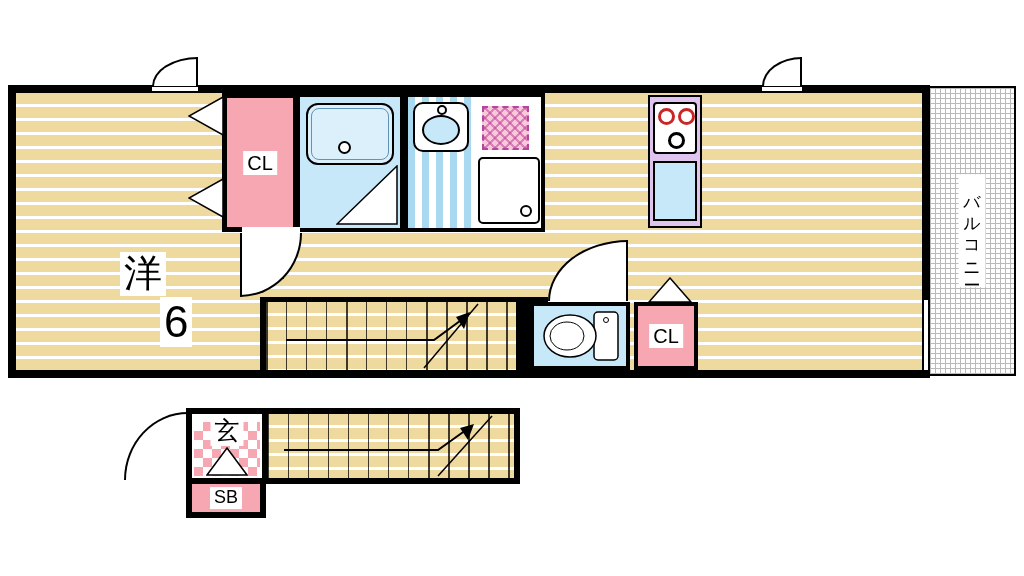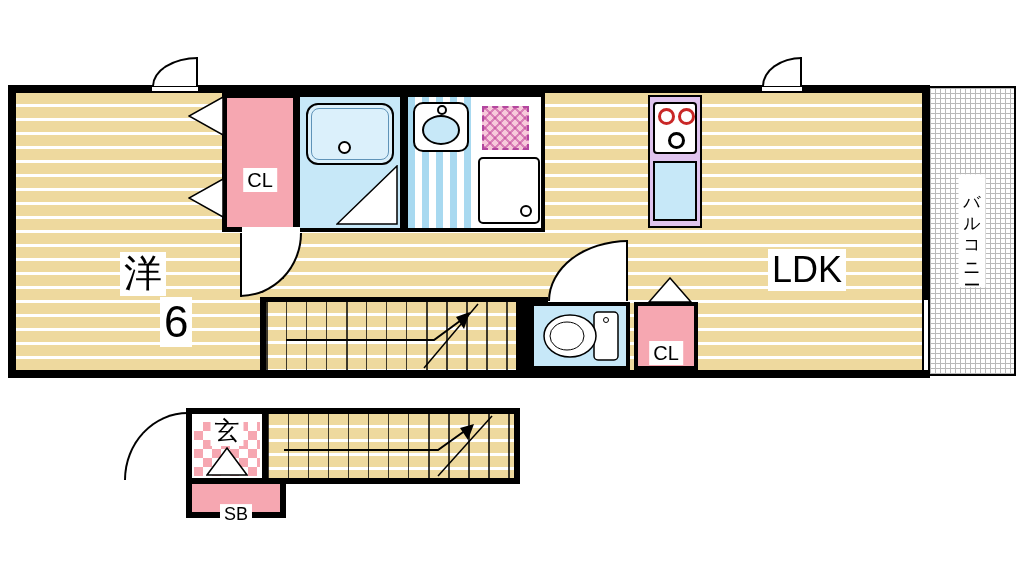--- a/index.html
+++ b/index.html
@@ -31,21 +31,21 @@
   #arc1 { left:152px; top:57px; width:46px; height:29px; }
   #arc2 { left:762px; top:57px; width:40px; height:29px; }
   #win3 { left:922px; top:300px; width:8px; height:70px; background:#fff;
           border-left:2px solid var(--wall); border-right:2px solid var(--wall); }
 
   
   #cl-upper { left:222px; top:93px; width:76px; height:139px; background:var(--pink); border:5px solid var(--wall); }
   #cl-lower { left:634px; top:302px; width:64px; height:68px; background:var(--pink); border:4px solid var(--wall); }
 
   .chip { background:#fff; padding:1px 4px; line-height:1.1; white-space:nowrap; }
-  .center-chip { left:50%; top:50%; transform:translate(-50%,-50%);margin-top:17px; }
+  .center-chip { left:50%; top:50%; transform:translate(-50%,-50%); }
   #cl-upper-label, #cl-lower-label { font-size:20px; }
 
   
   #bath { left:296px; top:93px; width:108px; height:139px; background:var(--blue); border:4px solid var(--wall); }
   #tub { left:6px; top:6px; width:88px; height:62px; background:var(--tub);
          border:2px solid var(--wall); border-radius:12px; }
   #tub:after { content:""; position:absolute; inset:3px; border:1px solid var(--rim); border-radius:8px; }
   #tub-drain { left:38px; top:44px; width:13px; height:13px; background:#fff;
                border:2px solid var(--wall); border-radius:50%; }
 
@@ -109,21 +109,21 @@
   #label-ldk { left:768px; top:249px; font-size:36px; }
   #label-ten { left:856px; top:297px; font-size:44px; }
 
   
   #entrance { left:186px; top:408px; width:82px; height:76px; background:#fff; border:6px solid var(--wall); }
   #checker { left:2px; top:8px; width:66px; height:54px; background-color:#fff;
              background-image:conic-gradient(var(--pink) 25%, #fff 0 50%, var(--pink) 0 75%, #fff 0);
              background-size:18px 18px; }
   #entrance-label { left:50%; top:2px; transform:translateX(-50%); font-size:25px; }
   #entrance-step { left:14px; top:33px; }
-  #sb { left:186px; top:478px; width:100px; height:40px; background:var(--pink); border:6px solid var(--wall); }
+  #sb { left:186px; top:478px; width:80px; height:40px; background:var(--pink); border:6px solid var(--wall); }
   #sb-label { font-size:18px; }
   #stairs-low { left:262px; top:408px; width:258px; height:76px; border:6px solid var(--wall); }
   #door-entrance { left:124px; top:412px; width:64px; height:68px; background:#fff;
                    border-top:2px solid var(--wall); border-left:2px solid var(--wall);
                    border-right:2px solid var(--wall); border-radius:100% 0 0 0; }
 
   
   #fold1 { left:188px; top:96px; }
   #fold2 { left:188px; top:178px; }
   #fold3 { left:648px; top:277px; }
@@ -211,21 +211,20 @@
 
   <div id="cl-lower">
     <div class="chip center-chip" id="cl-lower-label">CL</div>
   </div>
   <svg id="fold3" width="44" height="26" viewBox="0 0 44 26">
     <polygon points="22,1 43,25 1,25" fill="#fff" stroke="#000" stroke-width="1.5"></polygon>
   </svg>
 
   <div id="label-yo" class="chip">洋</div>
   <div id="label-six" class="chip">6</div>
-  <div id="label-ldk" class="chip">LDK</div>
 
   <div id="door-entrance"></div>
   <div id="entrance">
     <div id="checker"></div>
     <div id="entrance-label" class="chip">玄</div>
     <svg id="entrance-step" width="42" height="29" viewBox="0 0 42 29">
       <polygon points="21,1 41,28 1,28" fill="#fff" stroke="#000" stroke-width="1.5"></polygon>
     </svg>
   </div>
   <div id="sb">

